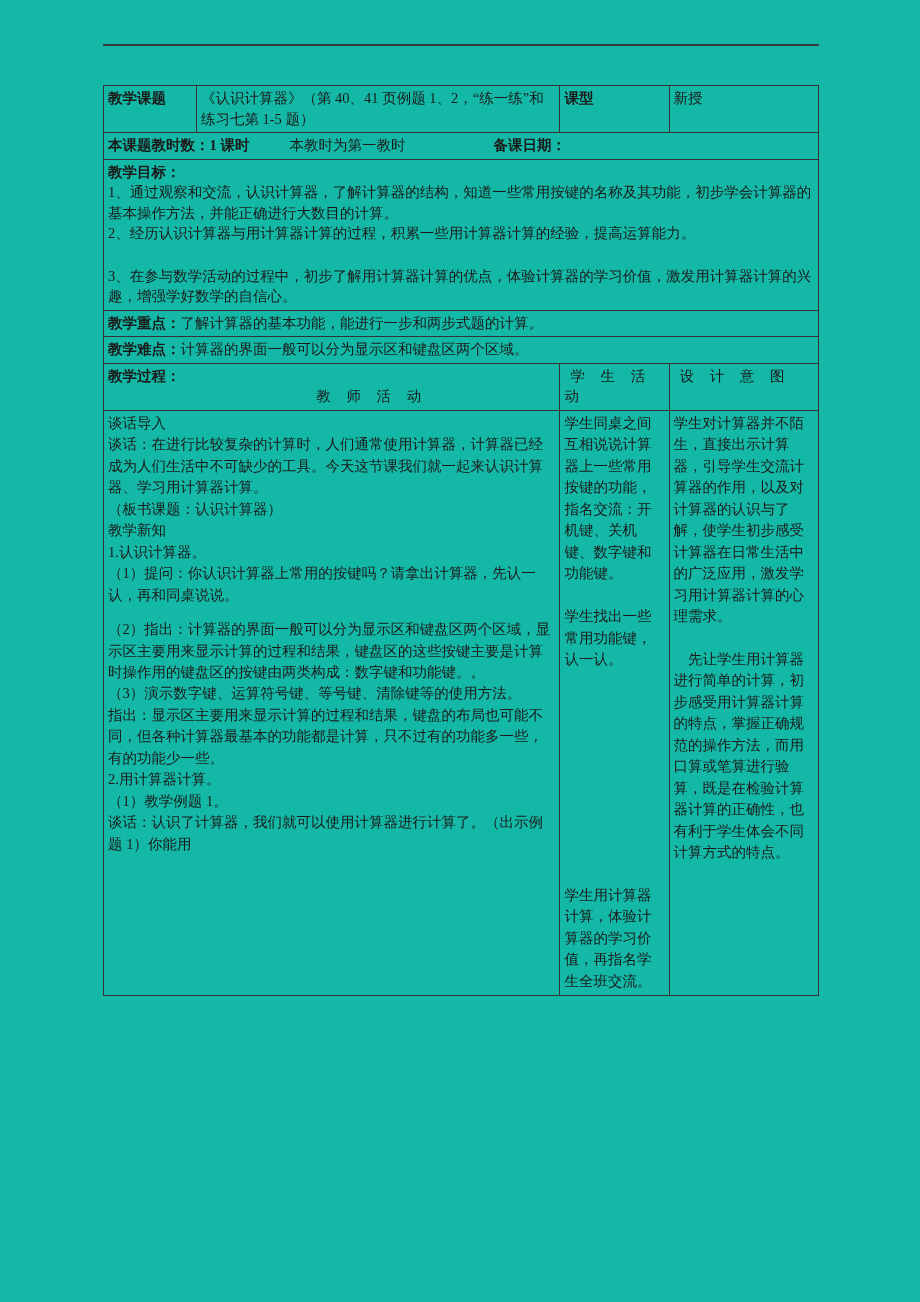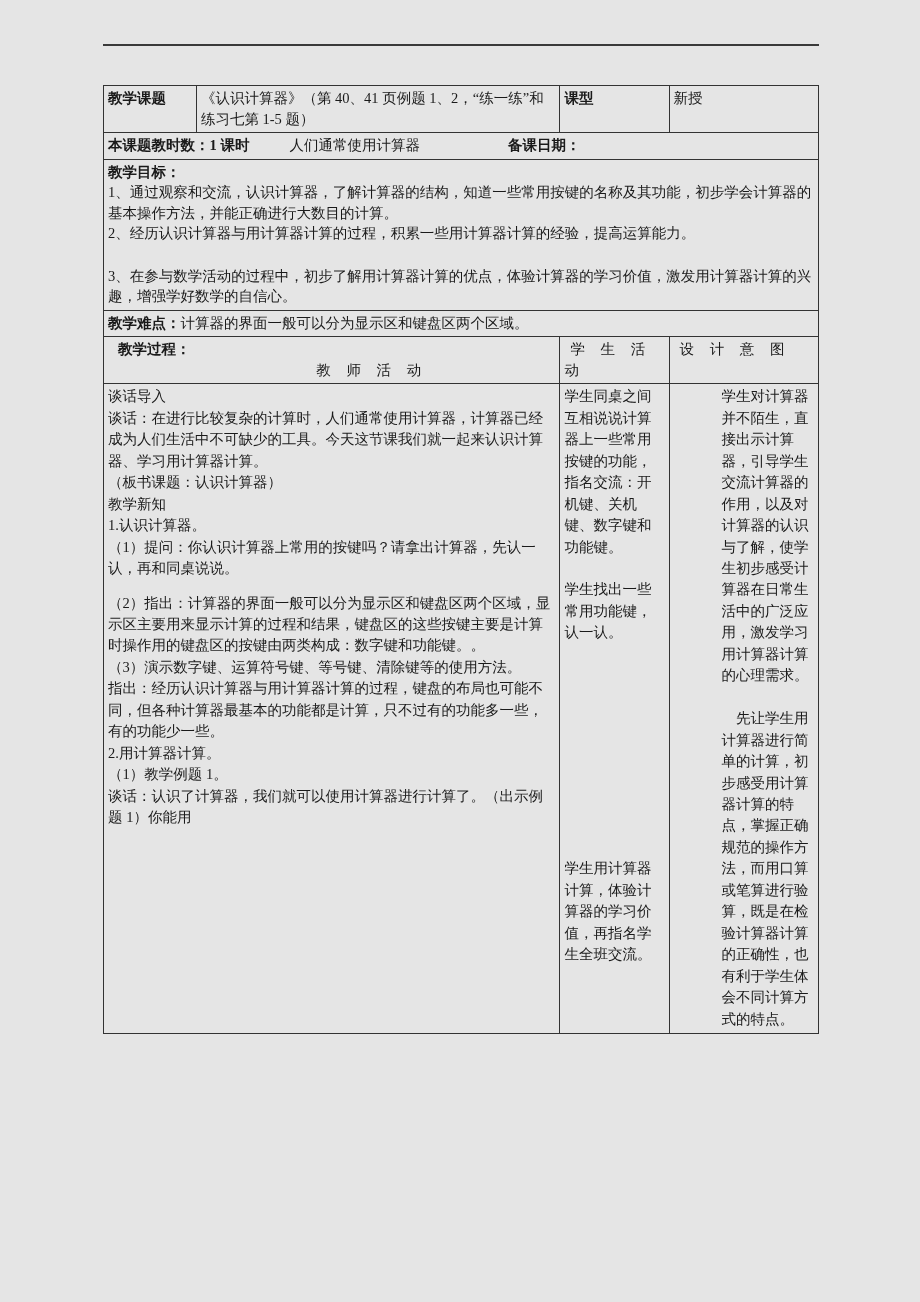--- a/index.html
+++ b/index.html
@@ -14,21 +14,21 @@
     font-family: "Liberation Serif", "DejaVu Serif", serif;
     color: #1a1a1a;
     overflow: hidden;
     position: relative;
   }
   .page {
     position: absolute;
     left: 0; top: 0;
     width: 920px;
     height: 1302px;
-    background: #e5e5e5;
+    background: #14b8a6;
   }
   
   .top-rule {
     position: absolute;
     left: 103px;
     top: 44px;
     width: 716px;
     height: 0;
     border-top: 2px solid #3a3a3a;
   }
@@ -60,21 +60,21 @@
   .line { display: block; }
 
   
   .row2 { position: relative; }
   .row2 .seg-a { display:inline-block; }
   .row2 .seg-b { display:inline-block; margin-left: 40px; }
   .row2 .seg-c { display:inline-block; margin-left: 88px; }
 
   
   .proc-head-left { position: relative; height: 40px; }
-  .proc-head-left .ttl { display:block; font-weight:bold;margin-left:10px; }
+  .proc-head-left .ttl { display:block; font-weight:bold; }
   .proc-head-left .sub {
     display:block;
     text-align: center;
     letter-spacing: 6px;
     padding-left: 80px;
     font-weight: normal;
   }
   .spaced {
     letter-spacing: 6px;
   }
@@ -83,21 +83,21 @@
   
   .col-teacher { width: 360px; }
   .col-student { width: 230px; }
   .col-intent  { width: 126px; }
 
   .col-teacher p, .col-student p, .col-intent p {
     margin: 0;
   }
   .col-teacher p { line-height: 1.48; }
   .col-student p { line-height: 1.48; }
-  .col-intent  p { line-height: 1.48; margin-left: 48px; }
+  .col-intent  p { line-height: 1.48; }
   .gap { display:block; height: 1.48em; }
   .gap-sm { display:block; height: 0.9em; }
   .pad-top-student { padding-top: 172px; }
   .pad-top-intent  { padding-top: 2px; }
   .blk { margin-bottom: 0; }
   .ind { text-indent: 1em; }
   .ind2 { text-indent: 2em; }
 </style>
 </head>
 <body>
@@ -117,34 +117,39 @@
 
       <tr>
         <td class="b cell-title">教学课题</td>
         <td>《认识计算器》（第 40、41 页例题 1、2，“练一练”和练习七第 1-5 题）</td>
         <td class="b">课型</td>
         <td>新授</td>
       </tr>
 
       <tr>
         <td colspan="4" class="row2">
-          <span class="seg-a b">本课题教时数：1 课时</span><span class="seg-b">人们通常使用计算器</span><span class="seg-c b">备课日期：</span>
+          <span class="seg-a b">本课题教时数：1 课时</span><span class="seg-b">本教时为第一教时</span><span class="seg-c b">备课日期：</span>
         </td>
       </tr>
 
       <tr>
         <td colspan="4">
           <span class="line b">教学目标：</span>
           <span class="line">1、通过观察和交流，认识计算器，了解计算器的结构，知道一些常用按键的名称及其功能，初步学会计算器的基本操作方法，并能正确进行大数目的计算。</span>
           <span class="line">2、经历认识计算器与用计算器计算的过程，积累一些用计算器计算的经验，提高运算能力。</span>
           <span class="gap"></span>
           <span class="line">3、在参与数学活动的过程中，初步了解用计算器计算的优点，体验计算器的学习价值，激发用计算器计算的兴趣，增强学好数学的自信心。</span>
         </td>
       </tr>
 
+      <tr>
+        <td colspan="4">
+          <span class="b">教学重点：</span><span>了解计算器的基本功能，能进行一步和两步式题的计算。</span>
+        </td>
+      </tr>
 
       <tr>
         <td colspan="4">
           <span class="b">教学难点：</span><span>计算器的界面一般可以分为显示区和键盘区两个区域。</span>
         </td>
       </tr>
 
 
       <tr>
         <td colspan="2">
@@ -165,21 +170,21 @@
         <td colspan="2" class="col-teacher">
           <p class="blk">谈话导入</p>
           <p class="blk">谈话：在进行比较复杂的计算时，人们通常使用计算器，计算器已经成为人们生活中不可缺少的工具。今天这节课我们就一起来认识计算器、学习用计算器计算。</p>
           <p class="blk">（板书课题：认识计算器）</p>
           <p class="blk">教学新知</p>
           <p class="blk">1.认识计算器。</p>
           <p class="blk">（1）提问：你认识计算器上常用的按键吗？请拿出计算器，先认一认，再和同桌说说。</p>
           <span class="gap-sm"></span>
           <p class="blk">（2）指出：计算器的界面一般可以分为显示区和键盘区两个区域，显示区主要用来显示计算的过程和结果，键盘区的这些按键主要是计算时操作用的键盘区的按键由两类构成：数字键和功能键。。</p>
           <p class="blk">（3）演示数字键、运算符号键、等号键、清除键等的使用方法。</p>
-          <p class="blk">指出：经历认识计算器与用计算器计算的过程，键盘的布局也可能不同，但各种计算器最基本的功能都是计算，只不过有的功能多一些，有的功能少一些。</p>
+          <p class="blk">指出：显示区主要用来显示计算的过程和结果，键盘的布局也可能不同，但各种计算器最基本的功能都是计算，只不过有的功能多一些，有的功能少一些。</p>
           <p class="blk">2.用计算器计算。</p>
           <p class="blk">（1）教学例题 1。</p>
           <p class="blk">谈话：认识了计算器，我们就可以使用计算器进行计算了。（出示例题 1）你能用</p>
         </td>
 
         <td class="col-student pad-top-student">
           <p class="blk">学生同桌之间互相说说计算器上一些常用按键的功能，指名交流：开机键、关机键、数字键和功能键。</p>
           <span class="gap"></span>
           <p class="blk">学生找出一些常用功能键，认一认。</p>
           <span class="gap"></span>

